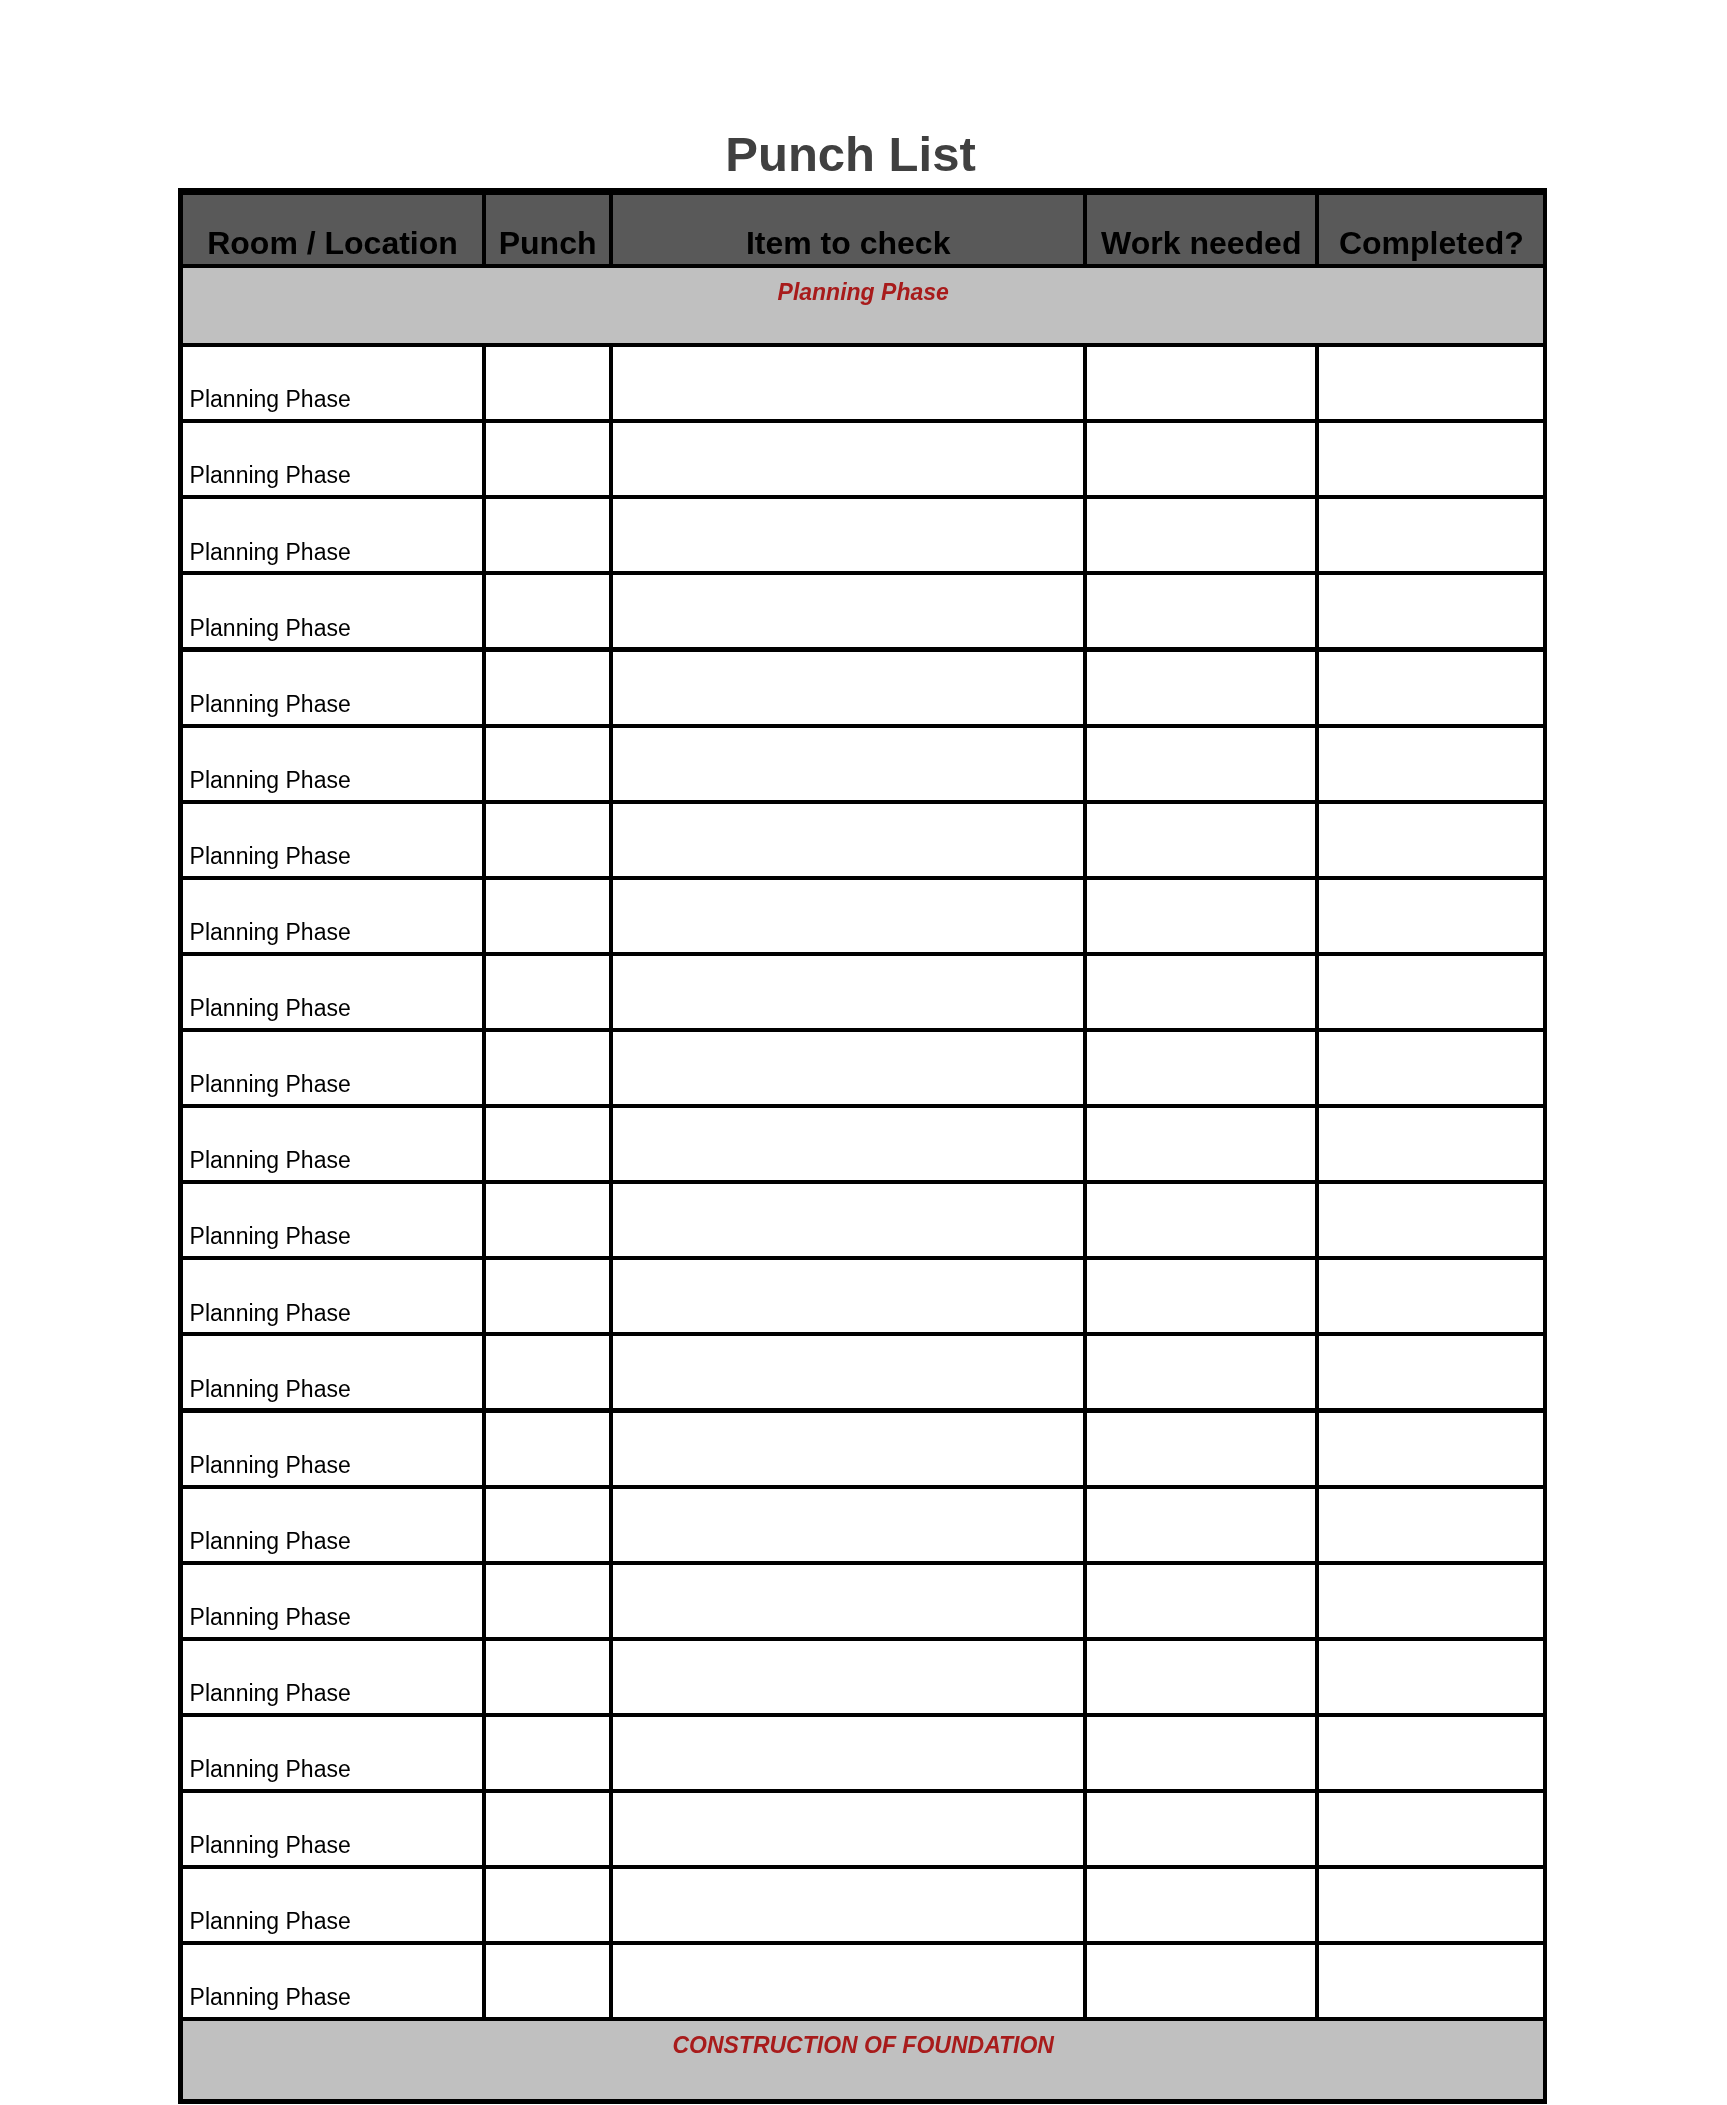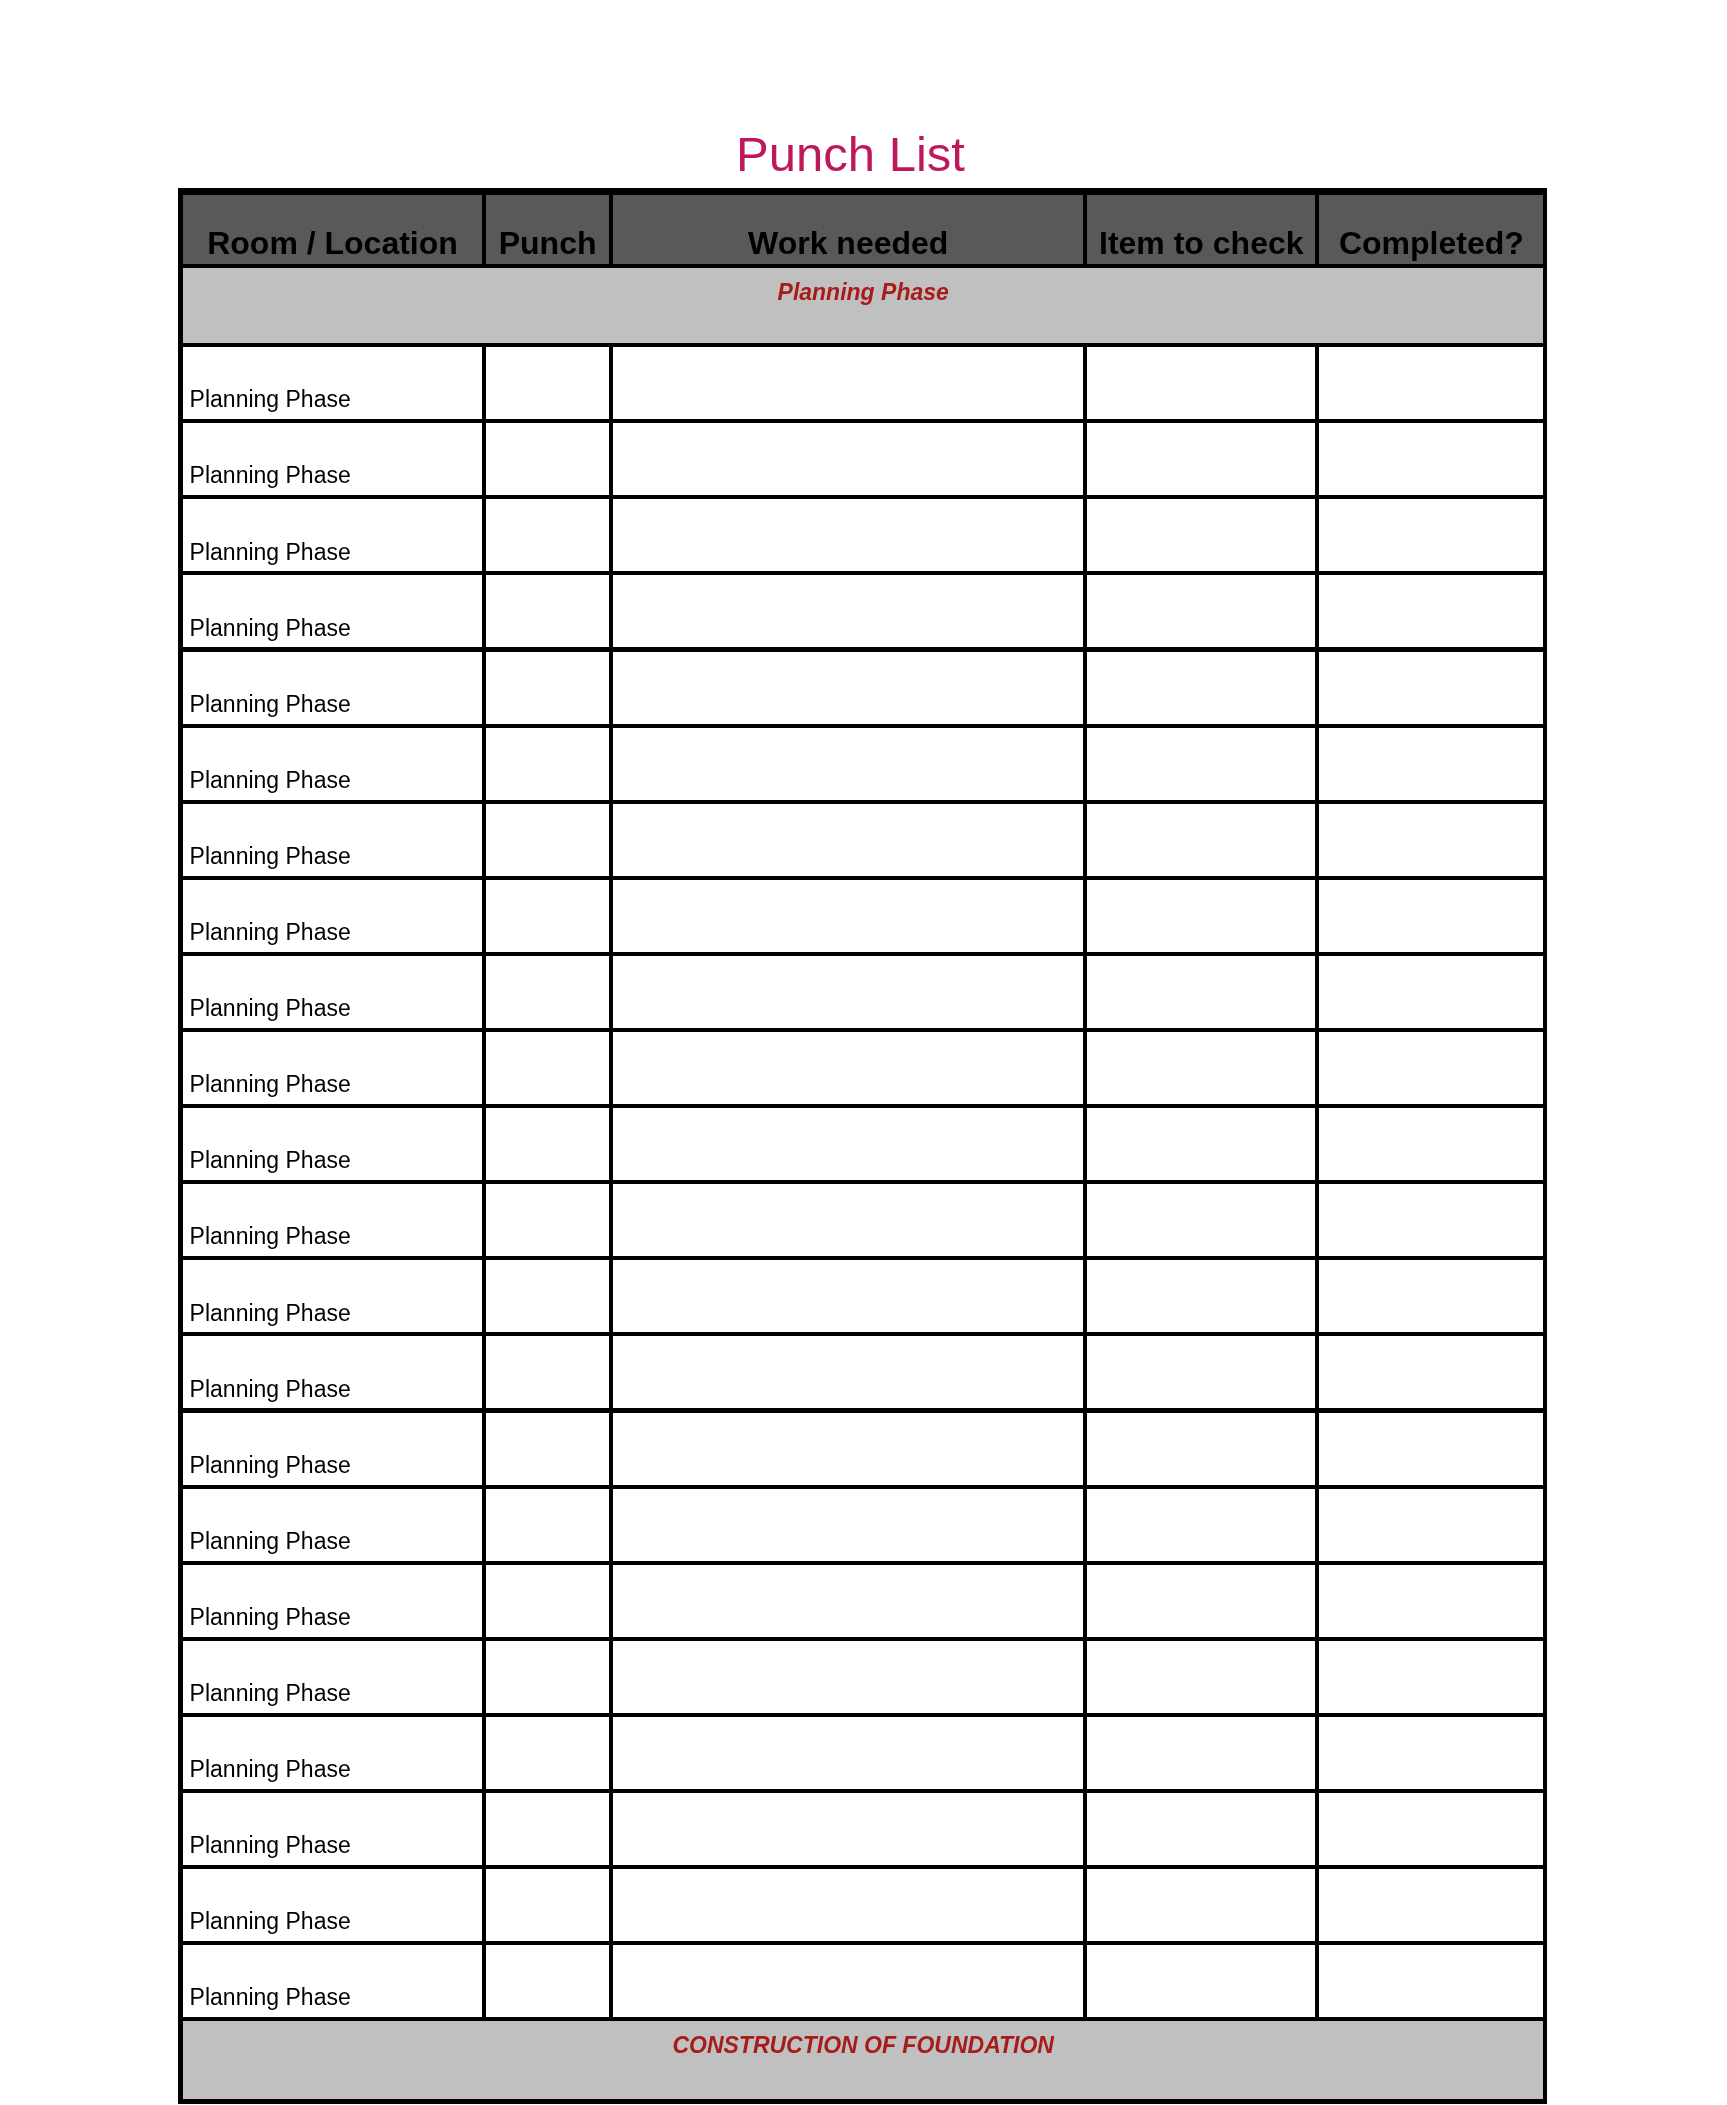--- a/index.html
+++ b/index.html
@@ -6,22 +6,22 @@
   html, body { width: 1728px; height: 2105px; overflow: hidden; background: #ffffff; }
   body { font-family: "Liberation Sans", sans-serif; position: relative; }
 
   .doc-title {
     position: absolute;
     left: 178px;
     top: 130px;
     width: 1345px;
     text-align: center;
     font-size: 49px;
-    font-weight: normal;
-    color: #be185d;
+    font-weight: bold;
+    color: #404040;
     line-height: 1.0;
     letter-spacing: 0px;
   }
 
   .punch-table {
     position: absolute;
     left: 178px;
     top: 188px;
     width: 1369px;
     background: #000000;
@@ -71,22 +71,22 @@
   }
 </style>
 </head>
 <body>
 
 <h1 class="doc-title">Punch List</h1>
 
 <div class="punch-table">
   <div class="hcell">Room / Location</div>
   <div class="hcell">Punch</div>
+  <div class="hcell">Item to check</div>
   <div class="hcell">Work needed</div>
-  <div class="hcell">Item to check</div>
   <div class="hcell">Completed?</div>
 
   <div class="section-band">Planning Phase</div>
 
   <div id="rows-container" class="row">
   <div class="row">
     <div class="cell room">Planning Phase</div>
     <div class="cell"></div>
     <div class="cell"></div>
     <div class="cell"></div>

